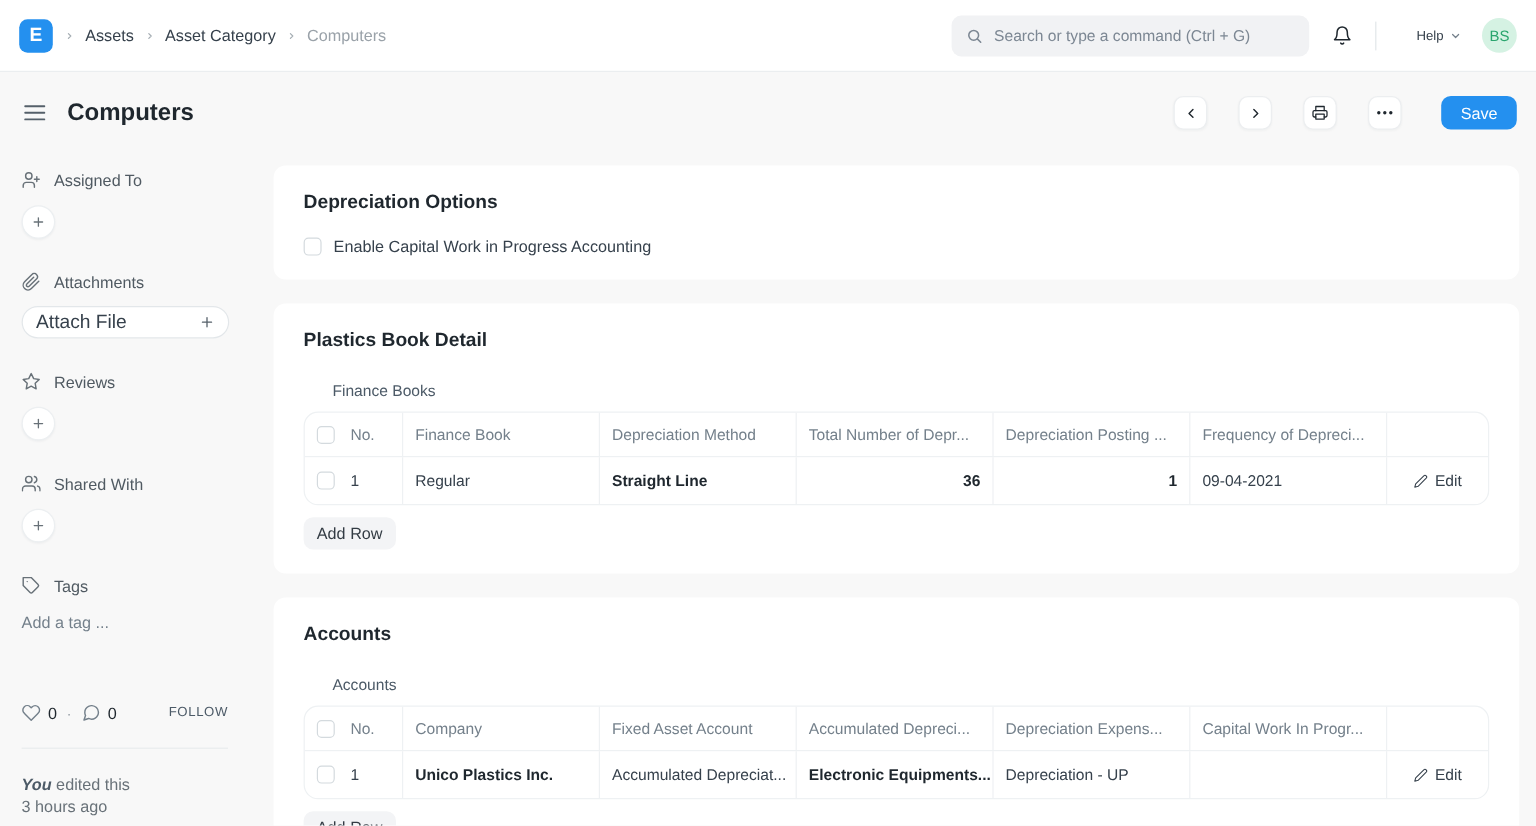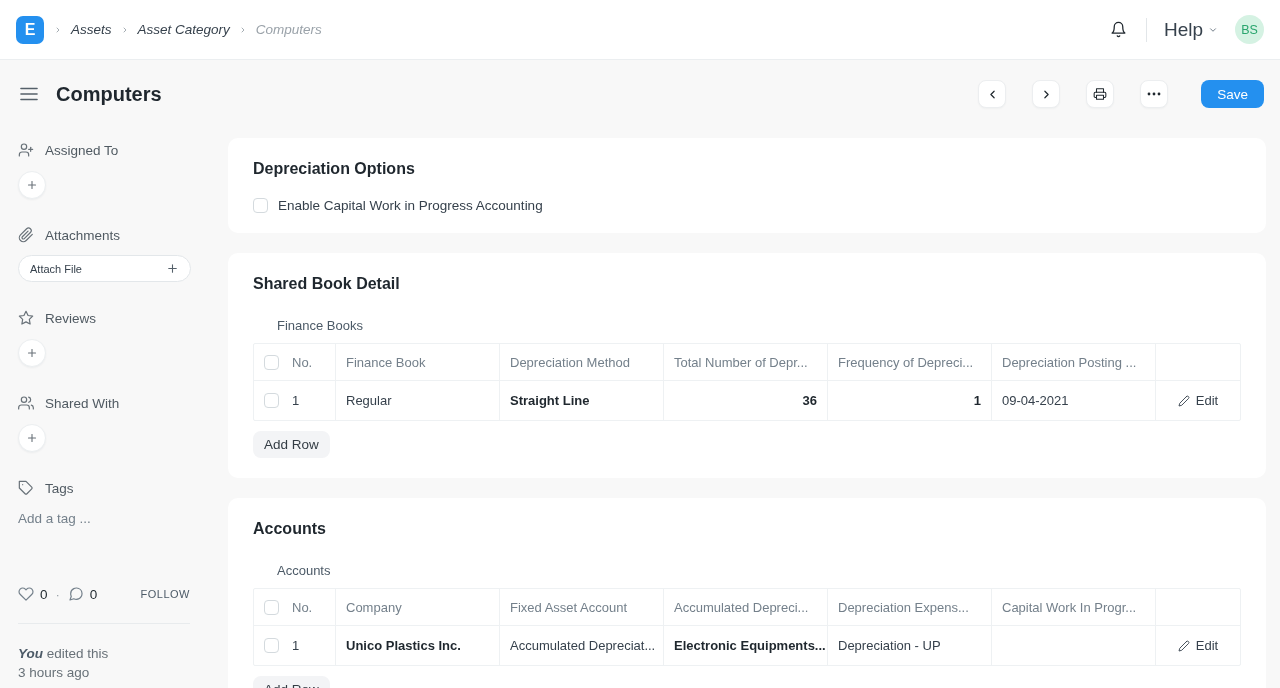--- a/index.html
+++ b/index.html
@@ -18,38 +18,38 @@
   .navbar {
     height: 60px; background: #fff; border-bottom: 1px solid #ebeef0;
     display: flex; align-items: center; padding: 0 16px;
   }
   .nav-left { display: flex; align-items: center; gap: 10px; }
   .logo {
     width: 28px; height: 28px; border-radius: 7px; background: #2490ef;
     color: #fff; font-weight: 700; font-size: 16px;
     display: flex; align-items: center; justify-content: center; cursor: pointer;
   }
-  .crumbs { display: flex; align-items: center; gap: 9px; font-size: 13.5px; font-style: italic; }
+  .crumbs { display: flex; align-items: center; gap: 9px; font-size: 13.5px; }
   .crumb { color: #36414c; cursor: pointer; }
   .crumb.current { color: #9aa2a9; cursor: default; }
   .crumb-sep { color: #a5adb3; display: flex; }
 
   .nav-right { margin-left: auto; display: flex; align-items: center; gap: 17px; }
   .searchbox {
     width: 298px; height: 34px; background: #f1f2f4; border-radius: 8px;
     display: flex; align-items: center; gap: 9px; padding: 0 12px; color: #7c8793;
   }
   .searchbox input {
     border: none; background: transparent; outline: none; flex: 1;
     font-family: inherit; font-size: 13px; color: #36414c;
   }
   .searchbox input::placeholder { color: #7c8793; }
   .bell-btn { background: none; border: none; cursor: pointer; color: #1f272e; padding: 2px; }
   .nav-divider { width: 1px; height: 24px; background: #e2e6e9; }
-  .help { display: flex; align-items: center; gap: 5px; font-size: 19px; color: #36414c; cursor: pointer; }
+  .help { display: flex; align-items: center; gap: 5px; font-size: 11px; color: #36414c; cursor: pointer; margin-left: 16px; }
   .avatar {
     width: 29px; height: 29px; border-radius: 50%; background: #d5f2e3;
     color: #2aa56e; font-size: 12.5px; font-weight: 500;
     display: flex; align-items: center; justify-content: center; cursor: pointer;
   }
 
   
   .page-head { height: 62px; display: flex; align-items: center; padding: 6px 16px 0 18px; }
   .menu-btn { background: none; border: none; cursor: pointer; color: #55606a; padding: 2px; }
   .page-title { font-size: 20px; font-weight: 700; margin-left: 16px; color: #1f272e; }
@@ -75,21 +75,21 @@
   .side-label .ic { color: #687178; display: flex; }
   .round-add {
     margin-top: 13px; width: 28px; height: 28px; border-radius: 50%;
     background: #fff; border: 1px solid #eceff1; box-shadow: 0 1px 2px rgba(25,39,52,0.05);
     display: flex; align-items: center; justify-content: center; color: #687178; cursor: pointer;
   }
   .attach-btn {
     margin-top: 12px; width: 173px; height: 27px; border-radius: 14px;
     background: #fff; border: 1px solid #e3e7ea; padding: 0 11px;
     display: flex; align-items: center; justify-content: space-between;
-    font-size: 11px; color: #36414c; cursor: pointer; font-family: inherit;
+    font-size: 16px; color: #36414c; cursor: pointer; font-family: inherit;
   }
   .attach-btn .plus { color: #55606a; font-size: 15px; }
   .add-tag { margin-top: 15px; color: #74808b; font-size: 13.5px; cursor: pointer; }
 
   .likes-row { margin-top: 60px; display: flex; align-items: center; width: 172px; }
   .like-group { display: flex; align-items: center; gap: 6px; color: #74808b; }
   .like-count { color: #1f272e; font-size: 13.5px; }
   .dot-sep { margin: 0 8px; color: #9aa2a9; }
   .follow { margin-left: auto; font-size: 11px; letter-spacing: 0.5px; color: #4c5a67; font-weight: 500; cursor: pointer; }
   .side-divider { width: 172px; height: 1px; background: #e8ebed; margin: 21px 0 20px 0; }
@@ -103,21 +103,21 @@
   .card-title { font-size: 16px; font-weight: 700; color: #1f272e; }
 
   .check-row { margin-top: 20px; display: flex; align-items: center; gap: 10px; }
   .checkbox {
     width: 15px; height: 15px; border: 1px solid #d4dade; border-radius: 4px;
     background: #fff; flex-shrink: 0; cursor: pointer;
   }
   .check-label { font-size: 13.5px; color: #36414c; cursor: pointer; }
 
   .table-label { margin-top: 25px; margin-bottom: 10px; font-size: 13px; color: #4c5a67; margin-left: 24px; }
-  .grid { border: 1px solid #eef1f3; border-radius: 2px; text-align: center; }
+  .grid { border: 1px solid #eef1f3; border-radius: 12px; text-align: center; }
   .grid-row { display: grid; grid-template-columns: 82px 164px 164px 164px 164px 164px 1fr; }
   .grid-row.head { height: 36px; color: #74808b; }
   .grid-row.data { height: 40px; border-top: 1px solid #eef1f3; color: #36414c; }
   .cell {
     display: flex; align-items: center; padding: 0 10px;
     border-right: 1px solid #eef1f3; overflow: hidden; white-space: nowrap;
   }
   .cell:last-child { border-right: none; }
   .cell.num { justify-content: flex-end; }
   .cell.b { font-weight: 700; color: #1f272e; }
@@ -153,20 +153,29 @@
       <span class="crumb-sep">
         <svg width="8" height="8" viewBox="0 0 24 24" fill="none" stroke="currentColor" stroke-width="3" stroke-linecap="round" stroke-linejoin="round">
             <polyline points="9 18 15 12 9 6"></polyline>
           </svg>
       </span>
       <span class="crumb current">Computers</span>
     </nav>
   </div>
 
   <div class="nav-right">
+    <div class="searchbox">
+      <span>
+        <svg width="14" height="14" viewBox="0 0 24 24" fill="none" stroke="currentColor" stroke-width="2.2" stroke-linecap="round">
+            <circle cx="11" cy="11" r="7"></circle>
+            <line x1="21" y1="21" x2="16.5" y2="16.5"></line>
+          </svg>
+      </span>
+      <input type="text" placeholder="Search or type a command (Ctrl + G)" style="">
+    </div>
     <button class="bell-btn">
       <span>
         <svg width="17" height="17" viewBox="0 0 24 24" fill="none" stroke="currentColor" stroke-width="1.8" stroke-linecap="round" stroke-linejoin="round">
             <path d="M18 8A6 6 0 0 0 6 8c0 7-3 9-3 9h18s-3-2-3-9"></path>
             <path d="M13.73 21a2 2 0 0 1-3.46 0"></path>
           </svg>
       </span>
     </button>
     <div class="nav-divider"></div>
     <div class="help">
@@ -368,34 +377,34 @@
 
     <section class="card">
       <h2 class="card-title">Depreciation Options</h2>
       <div class="check-row">
         <span class="checkbox"></span>
         <span class="check-label">Enable Capital Work in Progress Accounting</span>
       </div>
     </section>
 
     <section class="card">
-      <h2 class="card-title">Shared Book Detail</h2>
+      <h2 class="card-title">Plastics Book Detail</h2>
       <div class="table-label">Finance Books</div>
 
       <div class="grid">
         <div class="grid-row head">
           <div class="cell first">
             <span class="checkbox"></span>
             <span>No.</span>
           </div>
           <div class="cell">Finance Book</div>
           <div class="cell">Depreciation Method</div>
           <div class="cell">Total Number of Depr...</div>
+          <div class="cell">Depreciation Posting ...</div>
           <div class="cell">Frequency of Depreci...</div>
-          <div class="cell">Depreciation Posting ...</div>
           <div class="cell"></div>
         </div>
         <div class="grid-row data">
           <div class="cell first">
             <span class="checkbox"></span>
             <span>1</span>
           </div>
           <div class="cell">Regular</div>
           <div class="cell b">Straight Line</div>
           <div class="cell num b">36</div>

